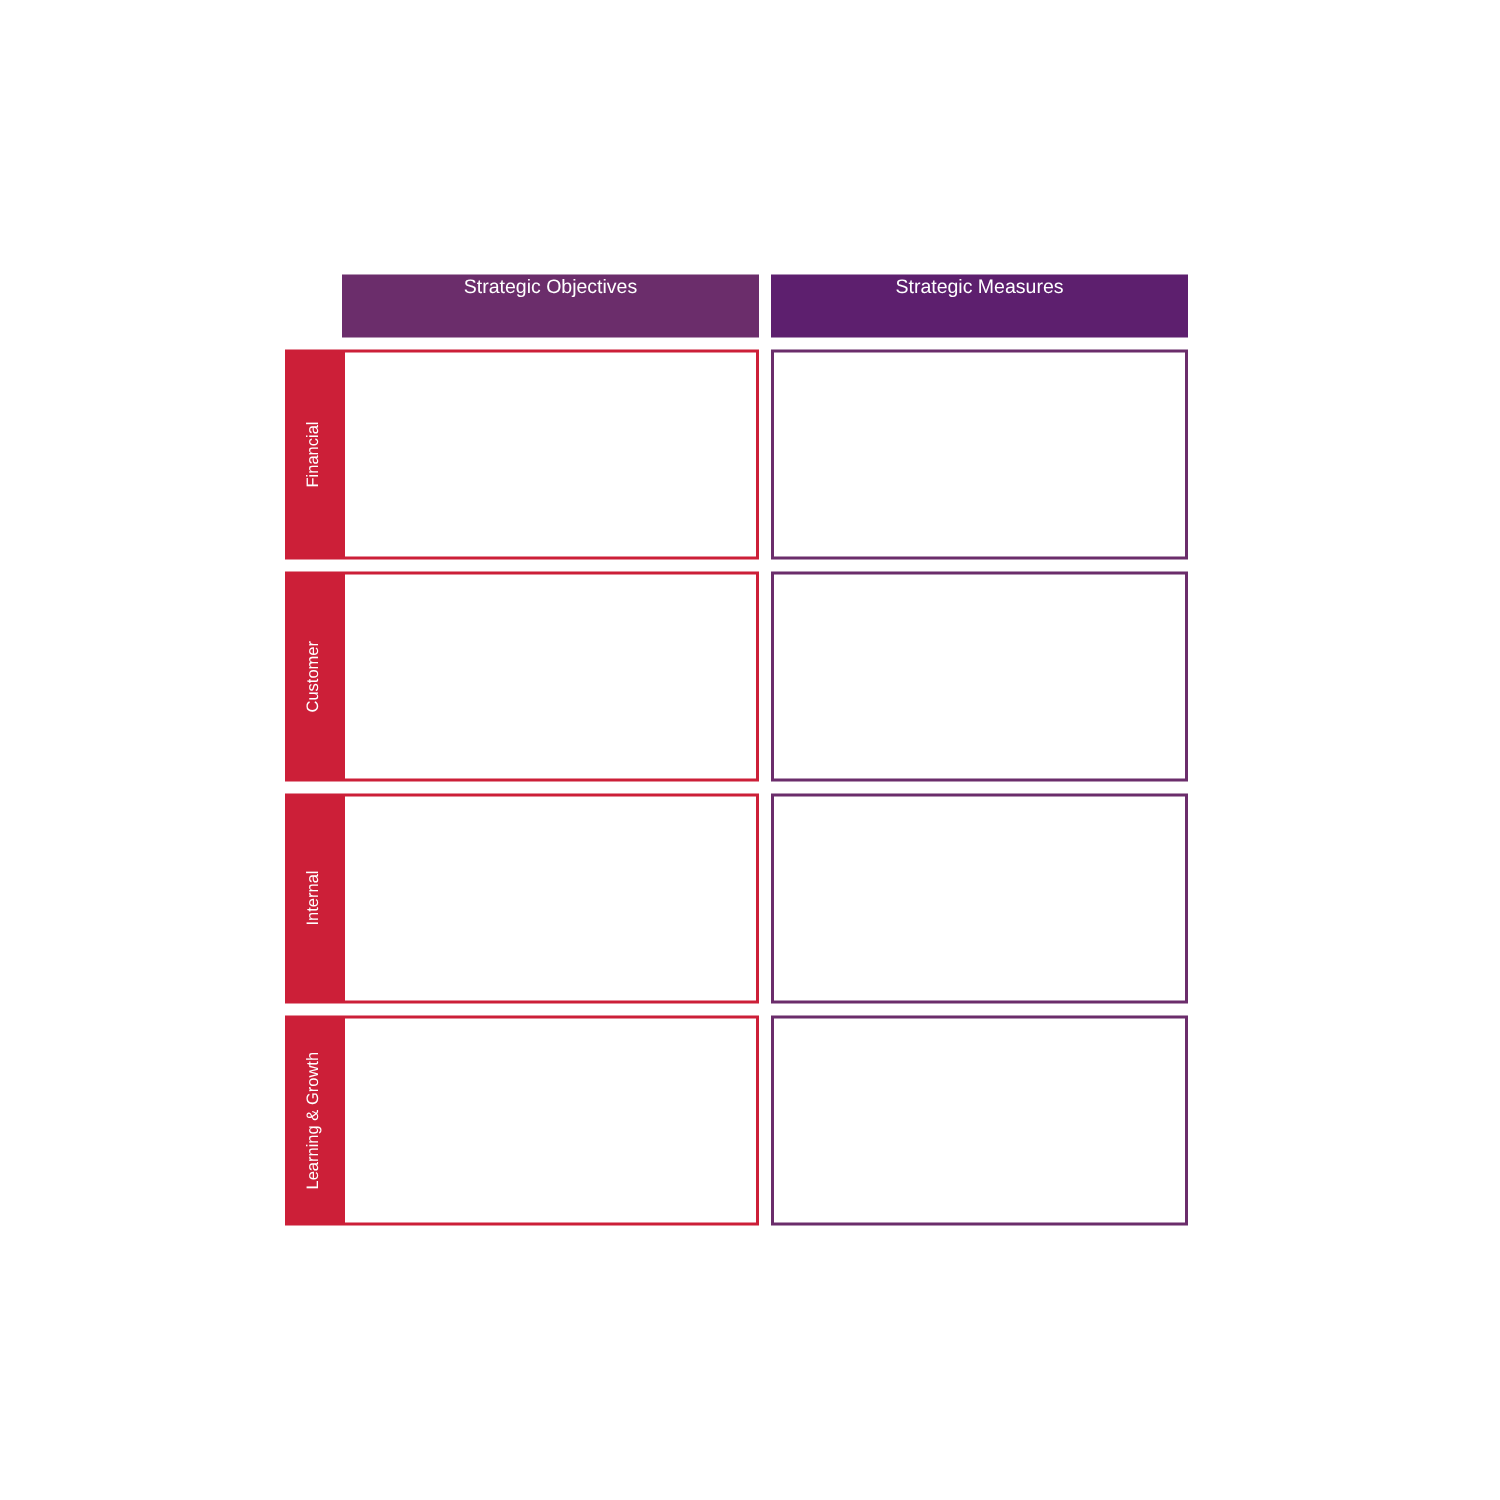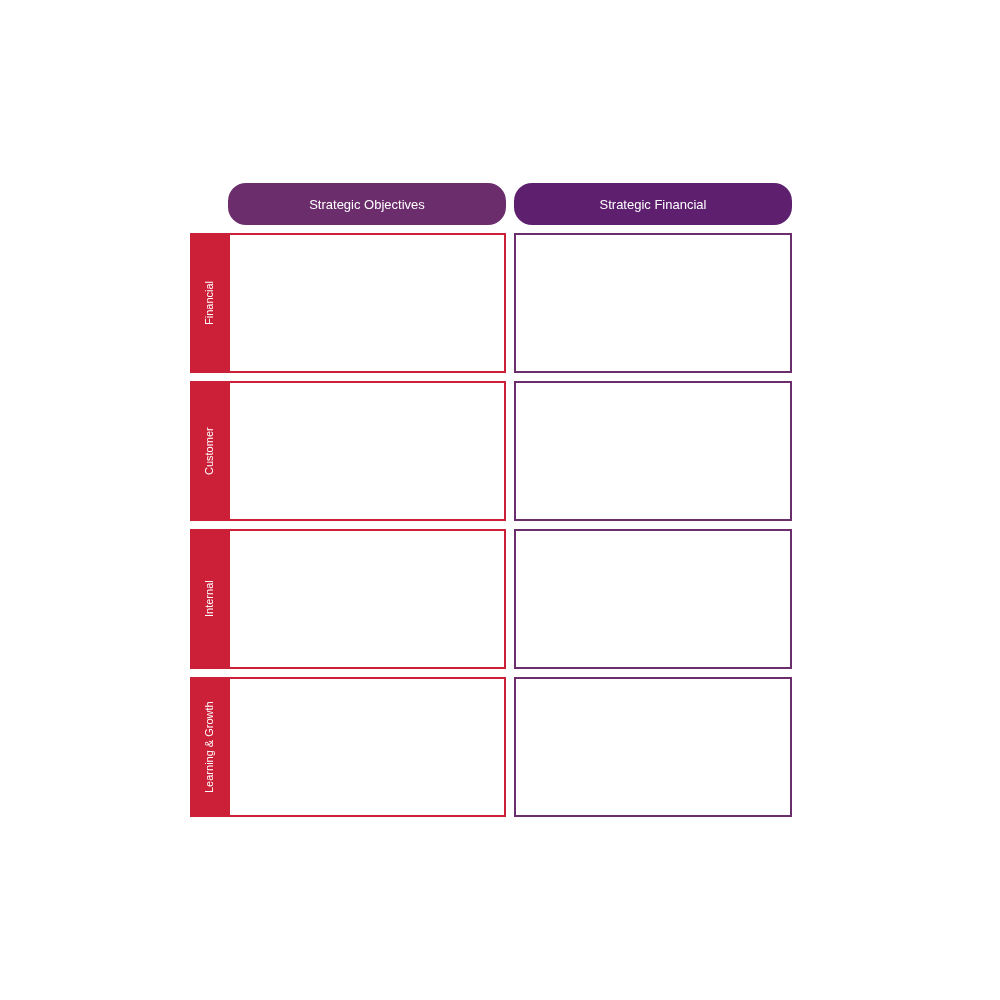--- a/index.html
+++ b/index.html
@@ -26,26 +26,24 @@
 
     .header-row {
       display: flex;
       margin-left: 38px;
       margin-bottom: 0px;
     }
 
     .header-cell {
       height: 42px;
       display: flex;
-      align-items: center;
       justify-content: center;
       color: white;
       font-size: 13px;
       font-weight: normal;
-      border-radius: 18px;
     }
 
     .header-objectives {
       background-color: #6b2d6b;
       width: 278px;
       margin-right: 8px;
     }
 
     .header-measures {
       background-color: #5d1f6e;
@@ -99,21 +97,21 @@
 </head>
 <body>
 
 <div class="scorecard-container">
 
   <div class="header-row">
     <div class="header-cell header-objectives">
       <span>Strategic Objectives</span>
     </div>
     <div class="header-cell header-measures">
-      <span>Strategic Financial</span>
+      <span>Strategic Measures</span>
     </div>
   </div>
 
   <div class="rows-container">
 
     <div class="data-row">
       <div class="row-label">
         <span>Financial</span>
       </div>
       <div class="cell-objectives"></div>

